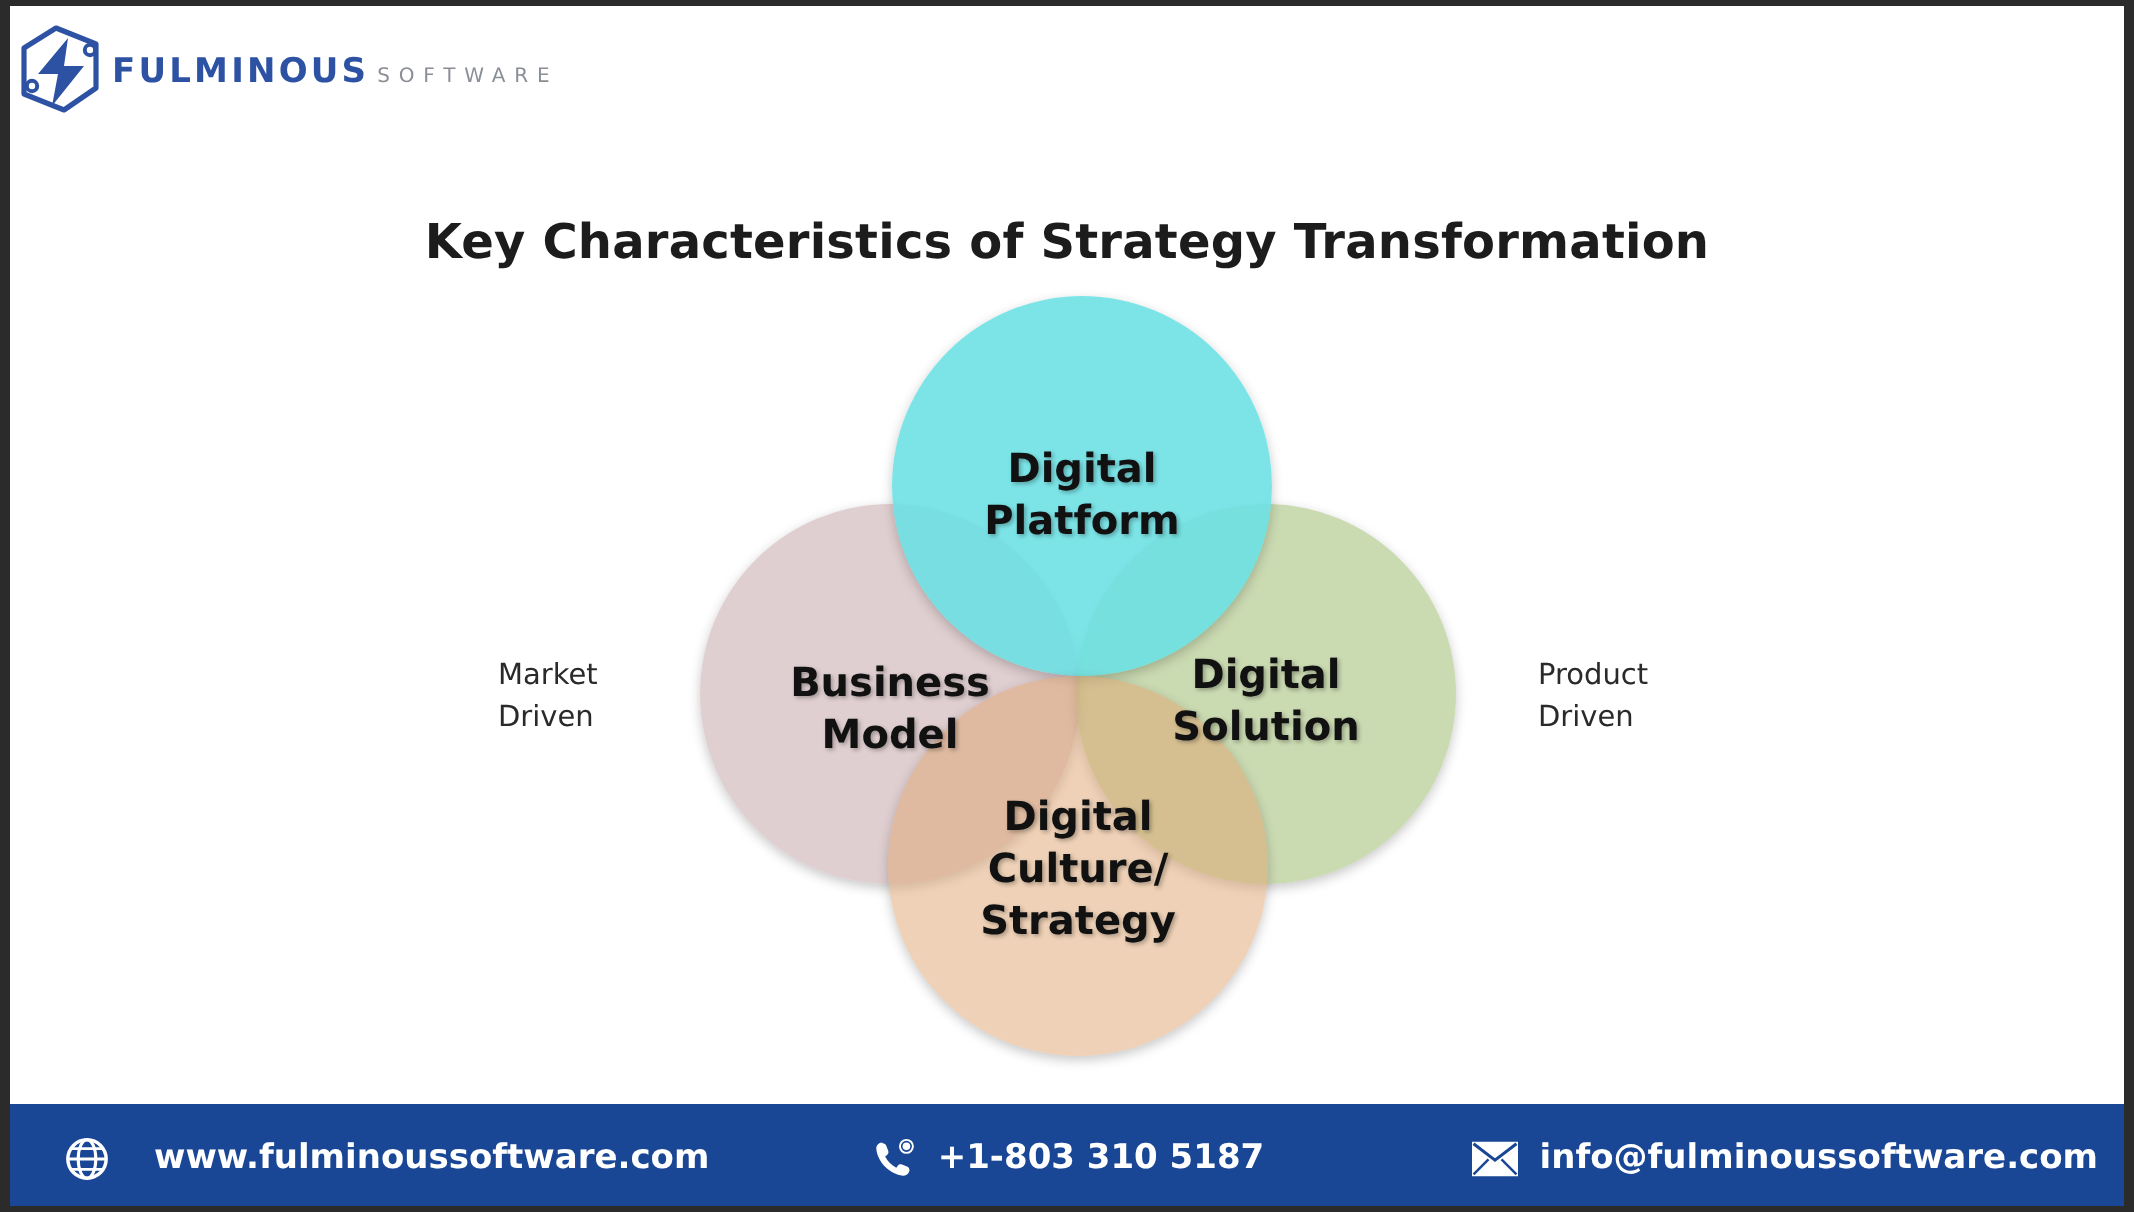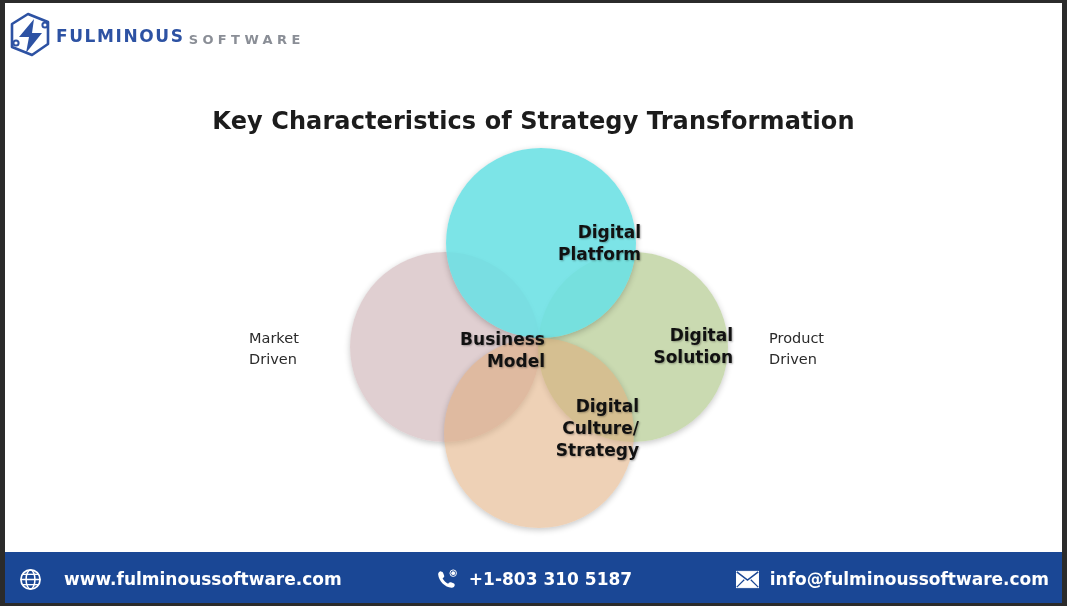--- a/index.html
+++ b/index.html
@@ -32,21 +32,21 @@
     display:flex; flex-direction:row; align-items:center;
   }
   #logo-mark { width:52px; height:50px; display:block; }
   #logo-word {
     font-family:"DejaVu Sans", sans-serif;
     font-size:17px; font-weight:700; letter-spacing:1.6px;
     color:#2d52a3; margin-top:3px; line-height:1;
   }
   #logo-sub {
     font-family:"DejaVu Sans", sans-serif;
-    font-size:13px; font-weight:700; letter-spacing:4.4px;
+    font-size:10px; font-weight:400; letter-spacing:4.4px;
     color:#8a8e96; margin-top:8px; line-height:1;
     padding-left:4px;
   }
 
   
   #title {
     position:absolute; left:0; top:107px; width:1067px;
     text-align:center;
     font-family:"DejaVu Sans", sans-serif;
     font-size:24px; font-weight:700; color:#1c1c1c;
@@ -60,23 +60,23 @@
     border-radius:50%;
     box-shadow:0 2px 6px rgba(0,0,0,.22);
   }
   .c-top    { left:446px; top:148px; width:190px; height:190px; background:rgba(106,224,228,.88); }
   .c-left   { left:350px; top:252px; width:190px; height:190px; background:rgba(205,178,180,.62); }
   .c-right  { left:538px; top:252px; width:190px; height:190px; background:rgba(166,193,125,.60); }
   .c-bottom { left:444px; top:338px; width:190px; height:190px; background:rgba(223,166,115,.52); }
 
   .clabel {
     position:absolute;
-    text-align:right;
+    text-align:center;
     font-family:"DejaVu Sans", sans-serif;
-    font-weight:700; font-size:17px; color:#111111;
+    font-weight:700; font-size:20px; color:#111111;
     line-height:1.30;
     text-shadow:1px 1px 2px rgba(0,0,0,.30);
     white-space:pre-line;
   }
   #lbl-top    { left:441px; top:221px; width:200px; }
   #lbl-left   { left:345px; top:328px; width:200px; }
   #lbl-right  { left:533px; top:324px; width:200px; }
   #lbl-bottom { left:439px; top:395px; width:200px; }
 
   .sidelabel {
@@ -94,21 +94,21 @@
     background:#1a4795;
     display:flex; align-items:center;
   }
   .fitem {
     display:flex; align-items:center; gap:11px;
     color:#ffffff;
     font-family:"DejaVu Sans", sans-serif;
     font-size:17px; font-weight:700;
     white-space:nowrap;
   }
-  #f-web   { position:absolute; left:19px;gap:22px; }
+  #f-web   { position:absolute; left:32px;gap:22px; }
   #f-phone { position:absolute; left:0; width:1067px; justify-content:center; }
   #f-mail  { position:absolute; right:18px; }
   .ficon { width:23px; height:23px; flex:0 0 auto; display:block; }
 </style>
 </head>
 <body>
 
 <div id="page">
  <div id="canvas">
 

